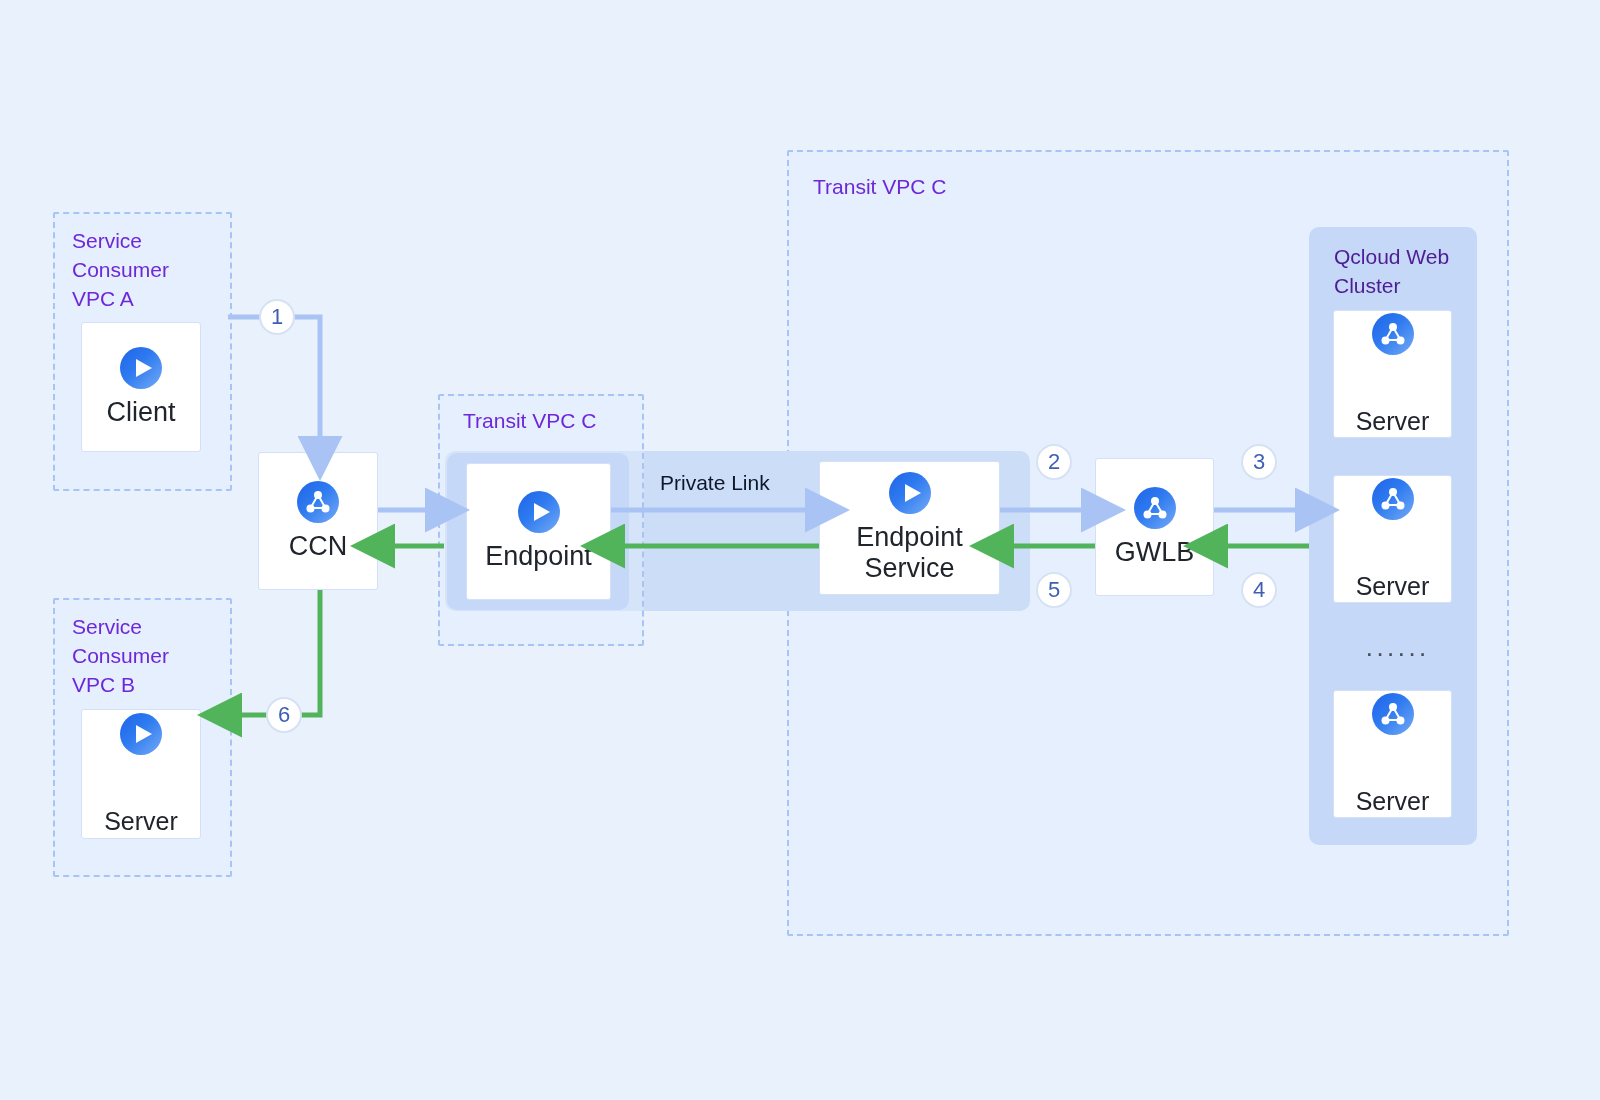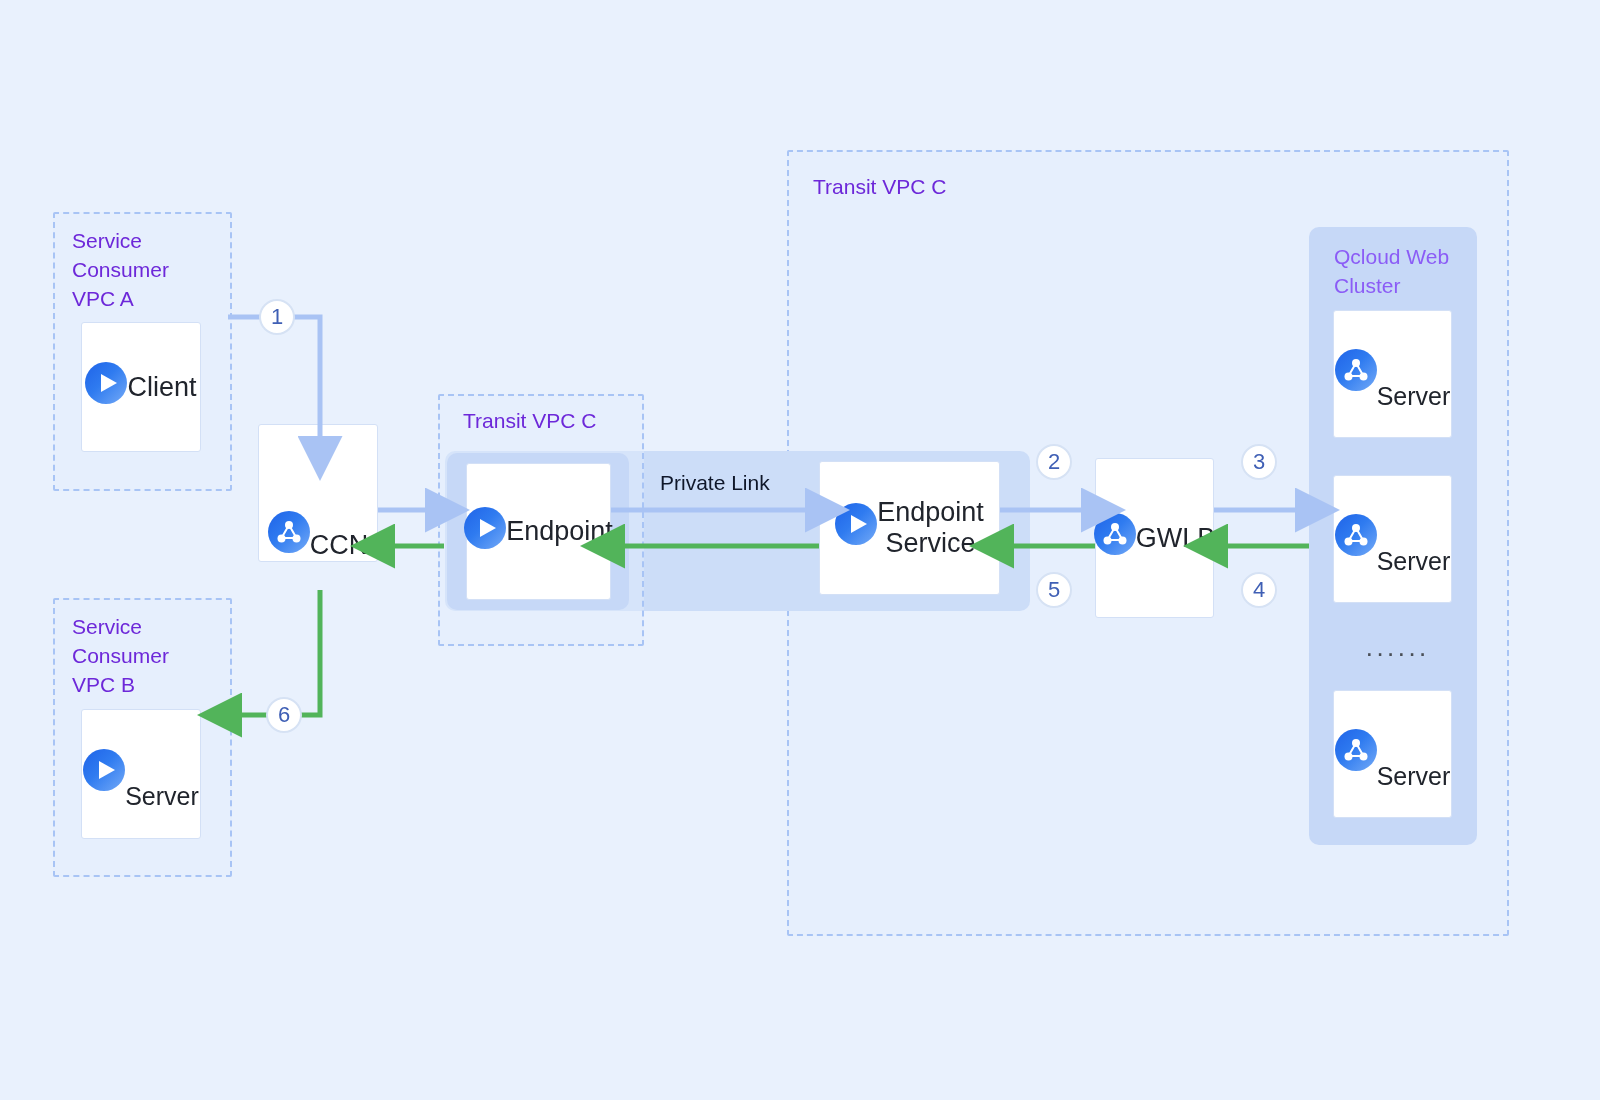--- a/index.html
+++ b/index.html
@@ -32,34 +32,34 @@
     background:#c6d8f7;
     border-radius:10px;
   }
   .panel-soft{
     position:absolute;
     background:#ccddf8;
     border-radius:10px;
   }
   .panel-label{
     position:absolute;
-    color:#8b5cf6;
+    color:#4c1d95;
     font-size:21px;
     line-height:29px;
     white-space:pre-line;
   }
 
   
   .node{
     position:absolute;
     background:#ffffff;
     border:1px solid #d3e0f6;
     border-radius:3px;
     display:flex;
-    flex-direction:row;
+    flex-direction:column;
     align-items:center;
     justify-content:center;
     box-sizing:border-box;
   }
   .node-icon{
     width:42px;height:42px;
     border-radius:50%;
     background:linear-gradient(135deg,#1f63e8 0%,#2f7bf0 45%,#74aaf7 100%);
     display:flex;align-items:center;justify-content:center;
     margin-bottom:8px;
@@ -135,21 +135,21 @@
 
   <div class="node" style="left:81px;top:709px;width:120px;height:130px;">
     <span class="node-icon">
       <svg width="42" height="42" viewBox="0 0 42 42">
           <polygon points="16,12 32,21 16,30" fill="#ffffff"></polygon>
         </svg>
     </span>
     <span class="node-label small">Server</span>
   </div>
 
-  <div class="node" style="left:258px;top:424px;width:120px;height:138px;align-items:flex-end;">
+  <div class="node" style="left:258px;top:452px;width:120px;height:138px;">
     <span class="node-icon">
       <svg width="42" height="42" viewBox="0 0 42 42">
         <path d="M21 14 L13.5 27 M21 14 L28.5 27 M13.5 27 L28.5 27" stroke="#ffffff" stroke-width="2" fill="none" stroke-linecap="round"></path>
         <circle cx="21" cy="14" r="4" fill="#ffffff"></circle>
         <circle cx="13.5" cy="27.5" r="4" fill="#ffffff"></circle>
         <circle cx="28.5" cy="27.5" r="4" fill="#ffffff"></circle>
       </svg>
     </span>
     <span class="node-label">CCN</span>
   </div>
@@ -174,21 +174,21 @@
   <div class="node" style="left:819px;top:461px;width:181px;height:134px;">
     <span class="node-icon">
       <svg width="42" height="42" viewBox="0 0 42 42">
           <polygon points="16,12 32,21 16,30" fill="#ffffff"></polygon>
         </svg>
     </span>
     <span class="node-label">Endpoint
 Service</span>
   </div>
 
-  <div class="node" style="left:1095px;top:458px;width:119px;height:160px;">
+  <div class="node" style="left:1095px;top:458px;width:119px;height:138px;">
     <span class="node-icon">
       <svg width="42" height="42" viewBox="0 0 42 42">
         <path d="M21 14 L13.5 27 M21 14 L28.5 27 M13.5 27 L28.5 27" stroke="#ffffff" stroke-width="2" fill="none" stroke-linecap="round"></path>
         <circle cx="21" cy="14" r="4" fill="#ffffff"></circle>
         <circle cx="13.5" cy="27.5" r="4" fill="#ffffff"></circle>
         <circle cx="28.5" cy="27.5" r="4" fill="#ffffff"></circle>
       </svg>
     </span>
     <span class="node-label">GWLB</span>
   </div>

